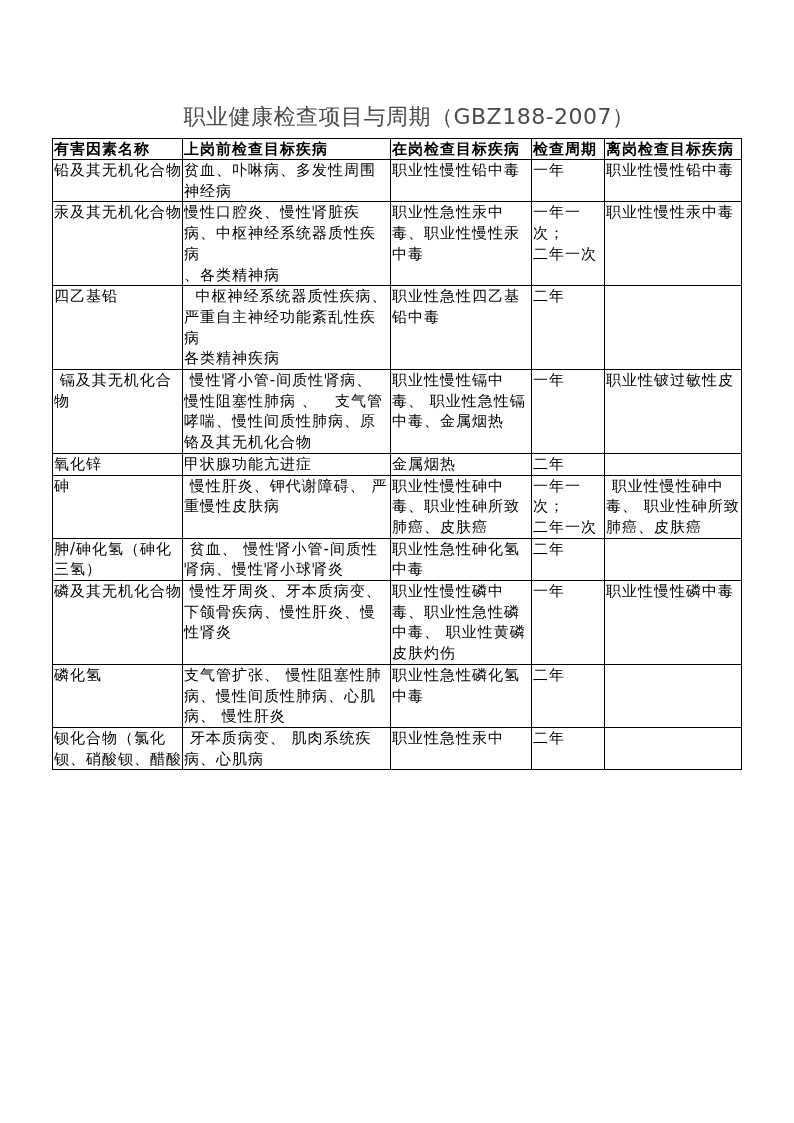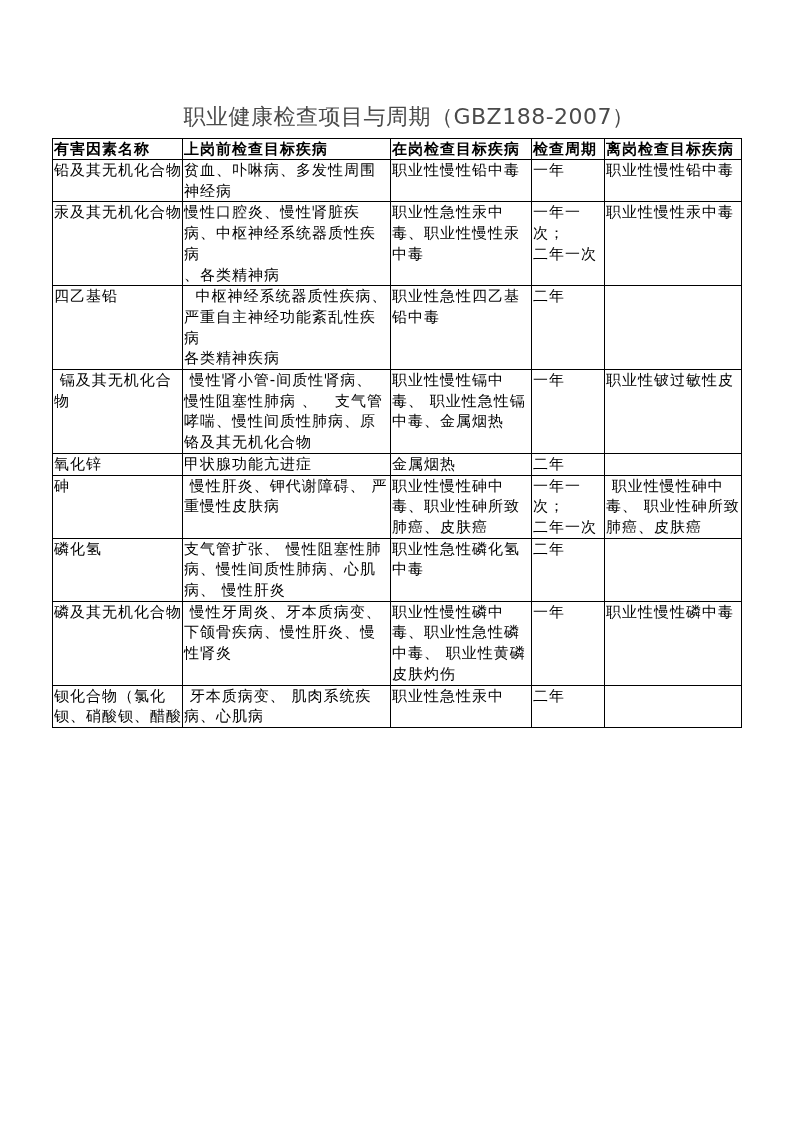--- a/index.html
+++ b/index.html
@@ -100,42 +100,52 @@
 毒、职业性砷所致
 肺癌、皮肤癌</td>
       <td>一年一
 次；
 二年一次</td>
       <td> 职业性慢性砷中
 毒、 职业性砷所致
 肺癌、皮肤癌</td>
     </tr>
     <tr>
-      <td>磷化氢</td>
-      <td>支气管扩张、 慢性阻塞性肺
-病、慢性间质性肺病、心肌
-病、 慢性肝炎</td>
-      <td>职业性急性磷化氢
+      <td>胂/砷化氢（砷化
+三氢）</td>
+      <td> 贫血、 慢性肾小管-间质性
+肾病、慢性肾小球肾炎</td>
+      <td>职业性急性砷化氢
 中毒</td>
       <td>二年</td>
       <td></td>
     </tr>
     <tr>
       <td>磷及其无机化合物</td>
       <td> 慢性牙周炎、牙本质病变、
 下颌骨疾病、慢性肝炎、慢
 性肾炎</td>
       <td>职业性慢性磷中
 毒、职业性急性磷
 中毒、 职业性黄磷
 皮肤灼伤</td>
       <td>一年</td>
       <td>职业性慢性磷中毒</td>
     </tr>
     <tr>
+      <td>磷化氢</td>
+      <td>支气管扩张、 慢性阻塞性肺
+病、慢性间质性肺病、心肌
+病、 慢性肝炎</td>
+      <td>职业性急性磷化氢
+中毒</td>
+      <td>二年</td>
+      <td></td>
+    </tr>
+    <tr>
       <td>钡化合物（氯化
 钡、硝酸钡、醋酸</td>
       <td> 牙本质病变、 肌肉系统疾
 病、心肌病</td>
       <td>职业性急性汞中</td>
       <td>二年</td>
       <td></td>
     </tr>
   </tbody>
 </table>

